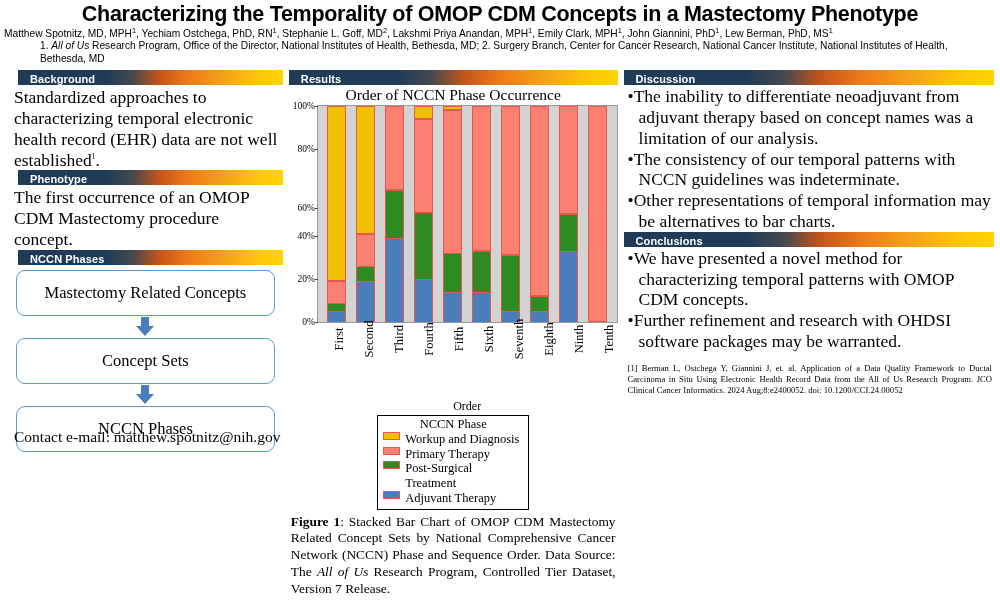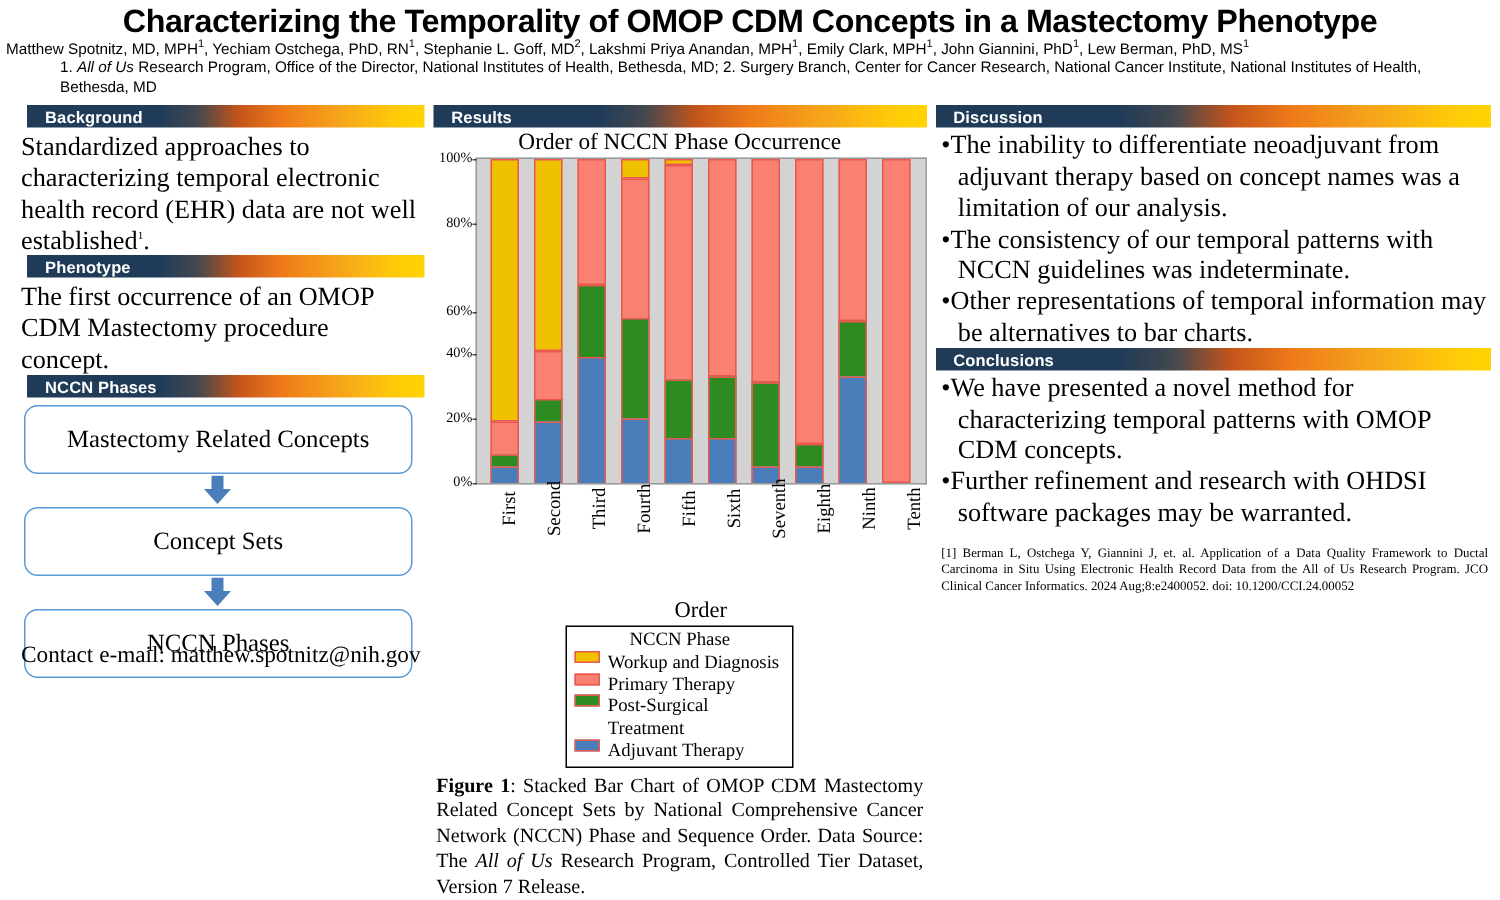--- a/index.html
+++ b/index.html
@@ -163,21 +163,21 @@
   .xlab span {
     position: absolute;
     top: 2px;
     left: 50%;
     transform: translateX(-50%) rotate(-90deg);
     transform-origin: top center;
     white-space: nowrap;
   }
   #xaxis-title {
     text-align: center;
-    font-size: 15px;
+    font-size: 12px;
     margin-top: -6px;
     padding-left: 28px;
   }
 
   
   #legend {
     border: 1px solid #000;
     width: 152px;
     margin: 1px auto 0 auto;
     padding: 2px 5px 3px 5px;

